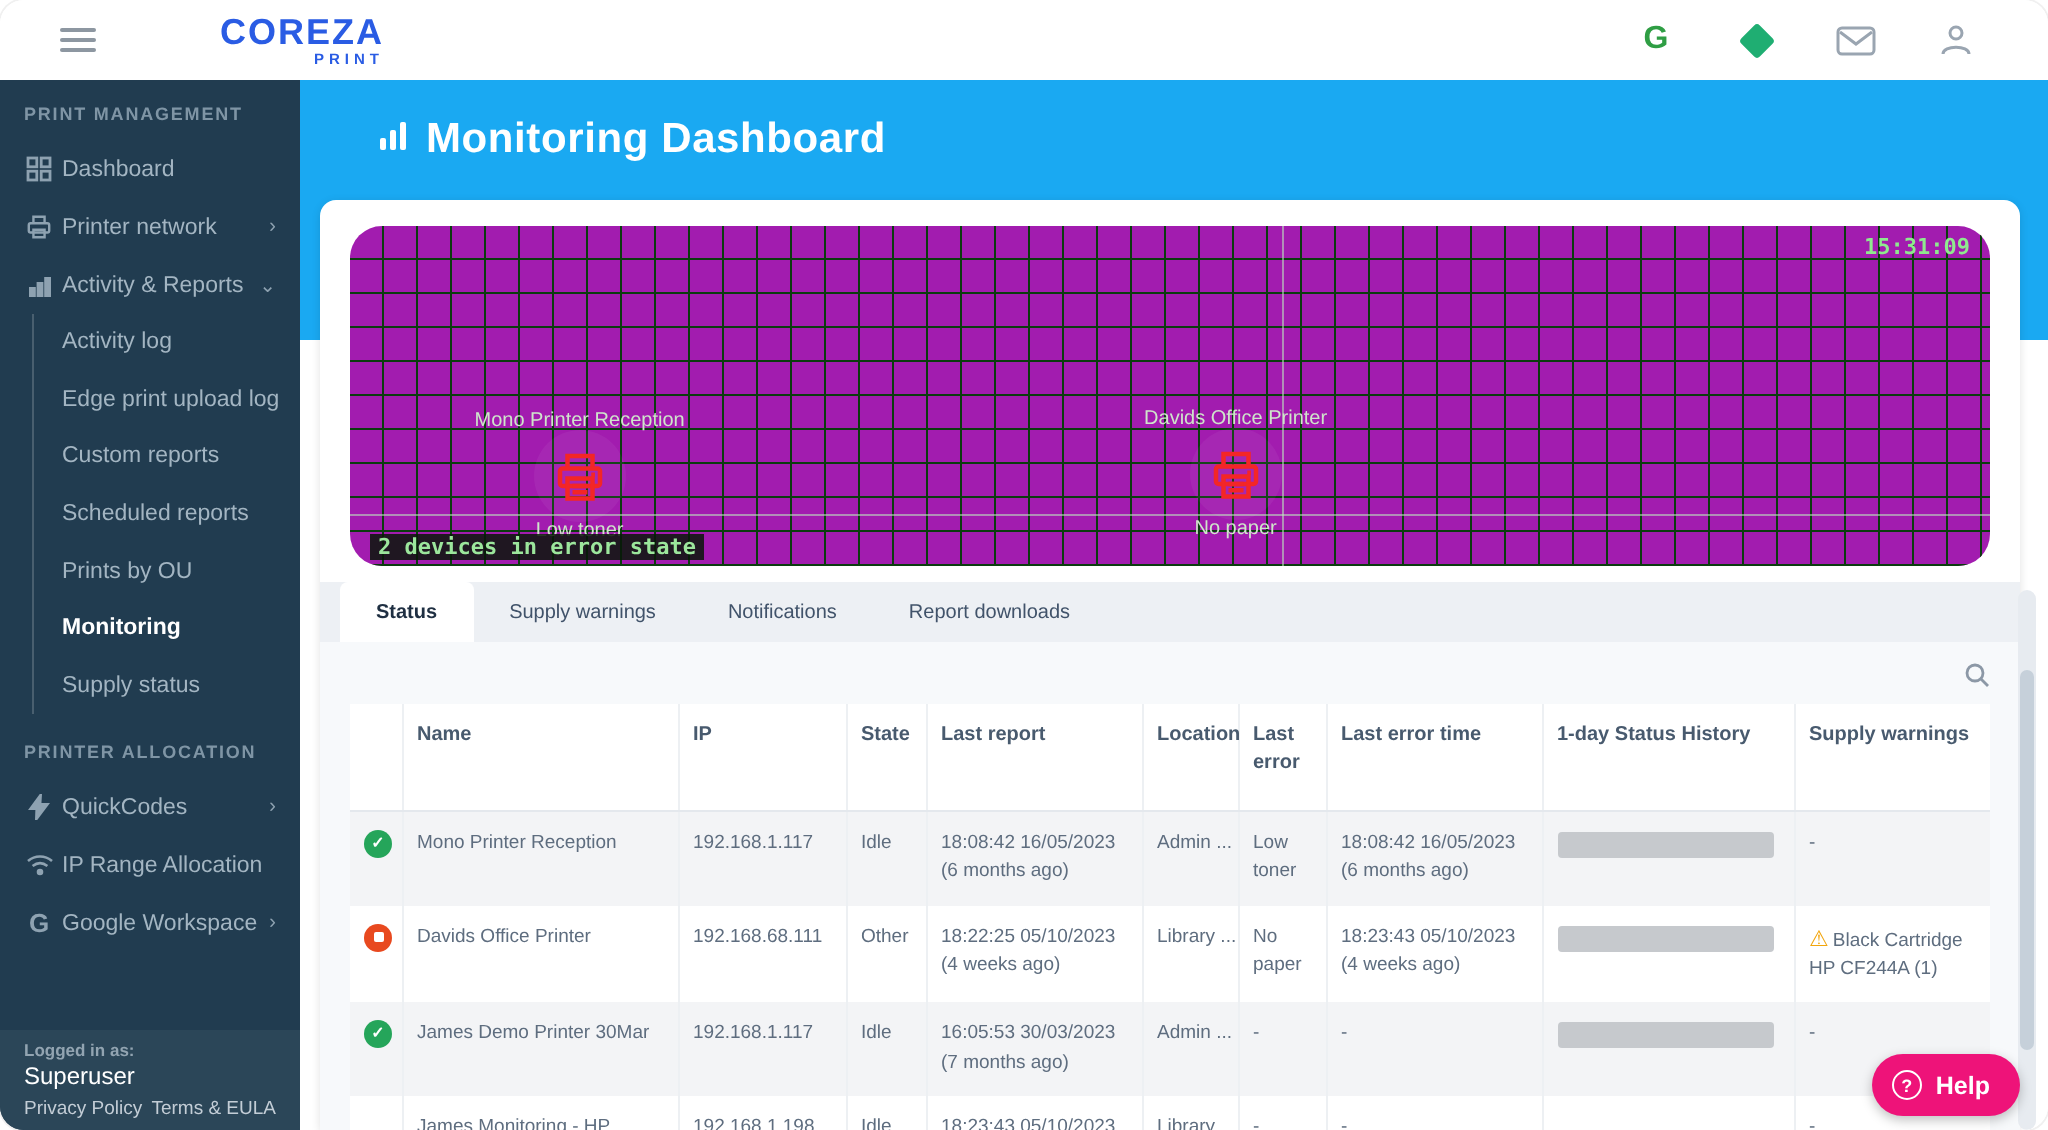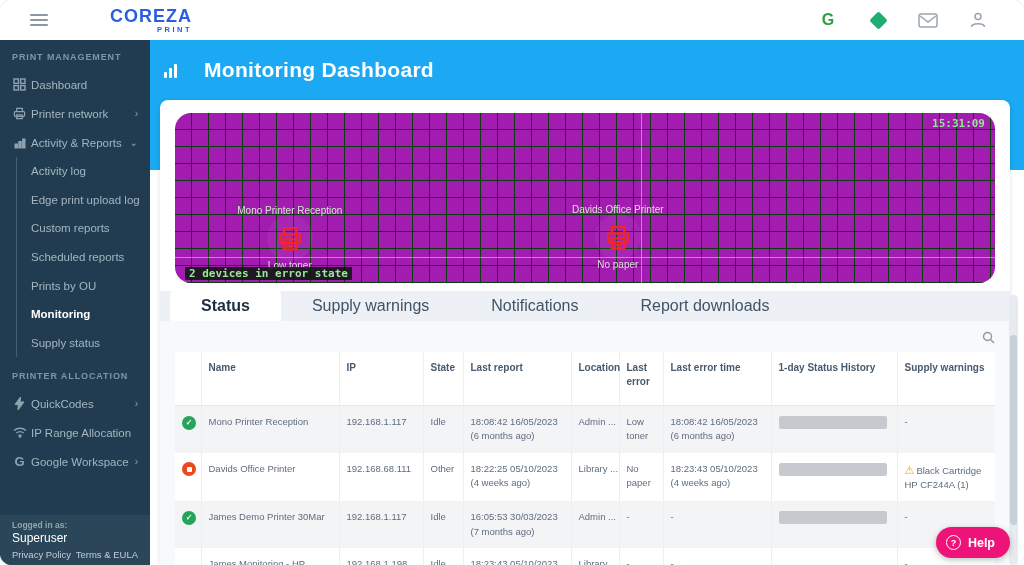--- a/index.html
+++ b/index.html
@@ -34,21 +34,21 @@
   .sub-item.active { color:#fff; font-weight:bold; }
   #side-footer { position:absolute; bottom:0; left:0; width:150px; height:50px; background:#2b4658; padding:5px 12px; }
   .logged { font-size:8.5px; color:#92a4b1;font-weight:bold; }
   .superuser { font-size:12px; color:#fff; margin-top:1px; }
   .foot-links { display:flex; justify-content:space-between; margin-top:4px; font-size:9.5px; color:#c3cdd6; }
   .foot-links span { cursor:pointer; }
 
   
   #main { position:absolute; top:40px; left:150px; width:874px; height:525px; background:#fff; }
   #blueband { position:absolute; top:0; left:0; width:874px; height:130px; background:#1aa9f2; }
-  #page-title-row { position:absolute; top:18px; left:14px; display:flex; align-items:flex-end; gap:27px; z-index:2; }
+  #page-title-row { position:absolute; top:18px; left:40px; display:flex; align-items:center; gap:10px; z-index:2; }
   #page-title { color:#fff; font-size:21px; font-weight:bold; letter-spacing:.3px; }
   .bars-icon { display:flex; align-items:flex-end; gap:2px; padding-bottom:4px; }
   .bars-icon i { display:block; width:3px; background:#fff; border-radius:1px; }
 
   #card { position:absolute; top:60px; left:10px; width:850px; height:465px; background:#fff;
           border-radius:8px 8px 0 0; box-shadow:0 1px 5px rgba(0,0,0,.12); }
 
   
   #radar { position:relative; margin:13px 15px 0; height:170px; background:#a21caf; border-radius:16px; overflow:hidden; }
   #radar .grid { position:absolute; inset:0;
@@ -61,21 +61,21 @@
   .radar-status { position:absolute; left:10px; bottom:3px; font-family:"DejaVu Sans Mono", monospace;
                   font-size:11px; font-weight:bold; color:#9ce69c; background:rgba(8,22,8,.85); padding:0 4px; }
   .device { position:absolute; width:170px; text-align:center; color:#cfe5cb; font-size:10px; }
   .device .ic-wrap { position:relative; width:46px; height:40px; margin:2px auto; display:flex; align-items:center; justify-content:center; }
   .device .ic-wrap::before { content:""; position:absolute; width:46px; height:46px; border-radius:50%; background:rgba(255,255,255,.05); }
   .device-0 { left:calc(14% - 85px); top:92px; }
   .device-1 { left:calc(54% - 85px); top:91px; }
 
   
   #tabbar { margin-top:8px; height:30px; background:#edf0f4; display:flex; padding-left:0; }
-  .tab { padding:0 31px; display:flex; align-items:center; font-size:16px; color:#41536a; cursor:pointer; }
+  .tab { padding:0 18px; display:flex; align-items:center; font-size:10px; color:#41536a; cursor:pointer; }
   .tab.active { background:#fff; border-radius:4px 4px 0 0; font-weight:bold; color:#1f2f42; margin-left:10px; }
 
   
   #lower { background:#f7f9fb; height:349px; }
   #filter-row { display:flex; justify-content:flex-end; align-items:center; gap:8px; padding:10px 15px 8px; }
   #filter-input { width:112px; height:23px; border:1px solid #dde2e8; border-radius:12px; padding:0 10px;
                   font-size:11px; color:#44566b; background:#fff; outline:none; font-family:"Liberation Sans", sans-serif; }
   #filter-input::placeholder { color:#9aa7b5; }
 
   table { width:820px; margin:0 15px; border-collapse:collapse; table-layout:fixed; background:#fff; }

